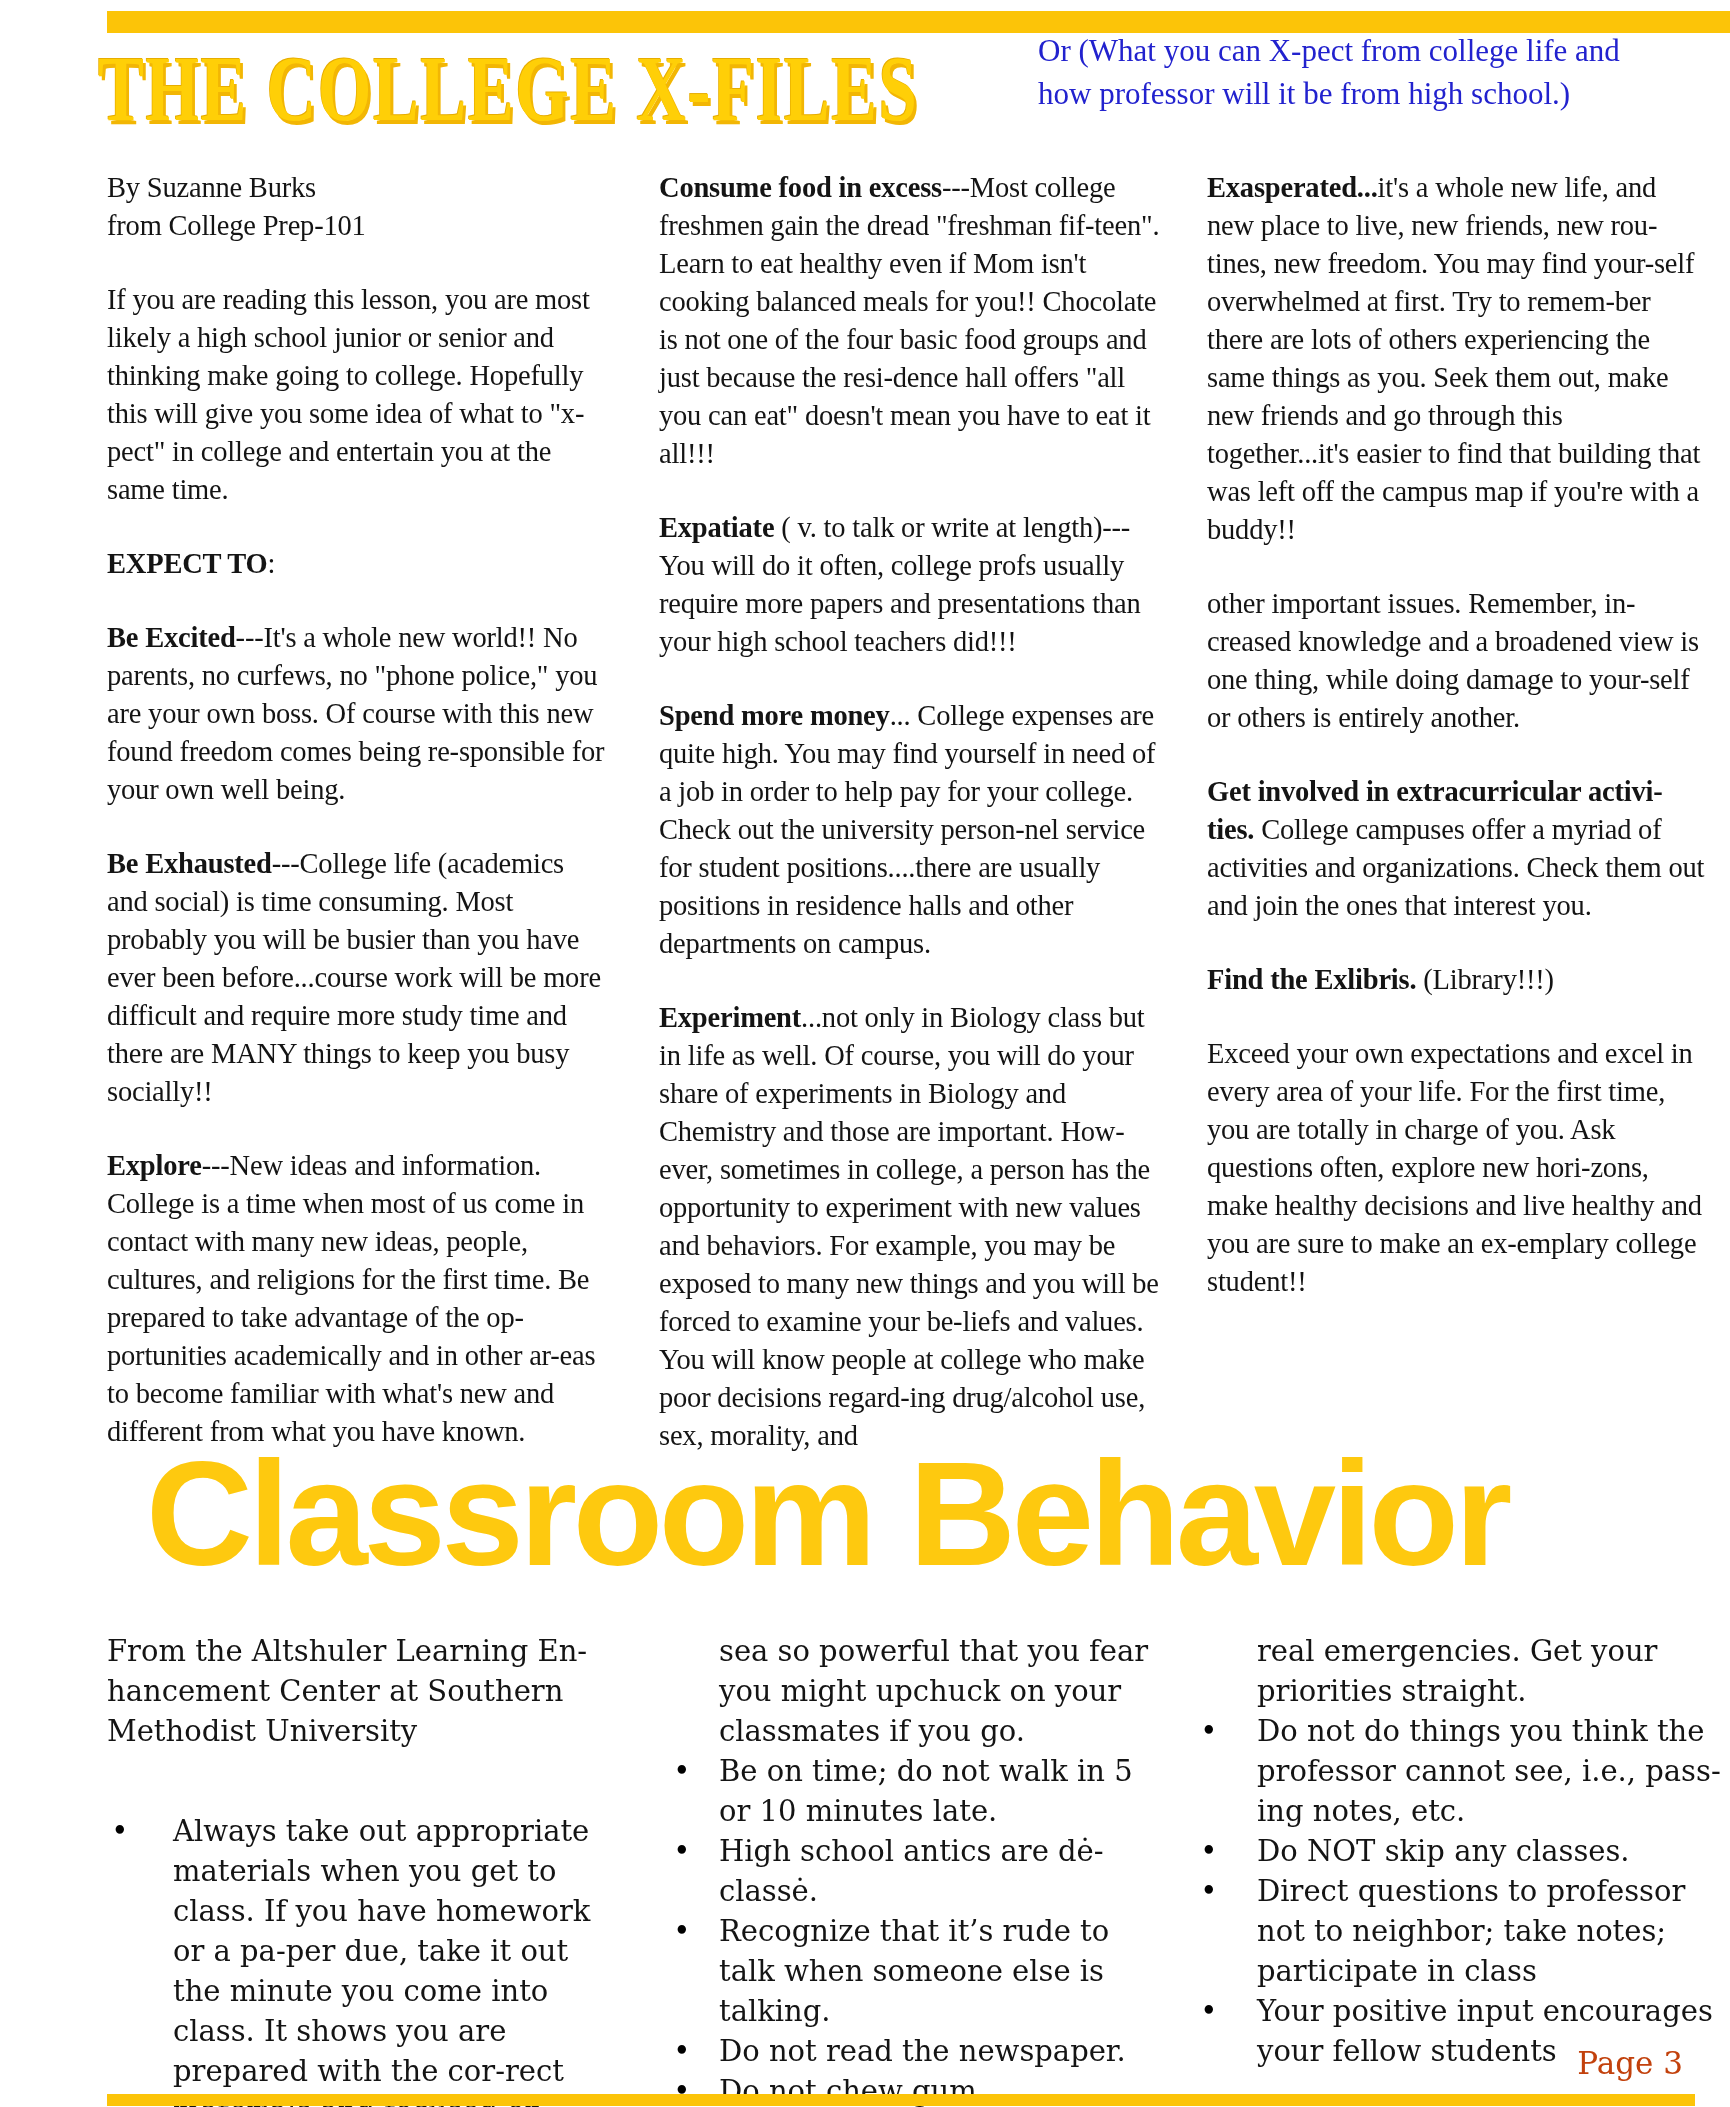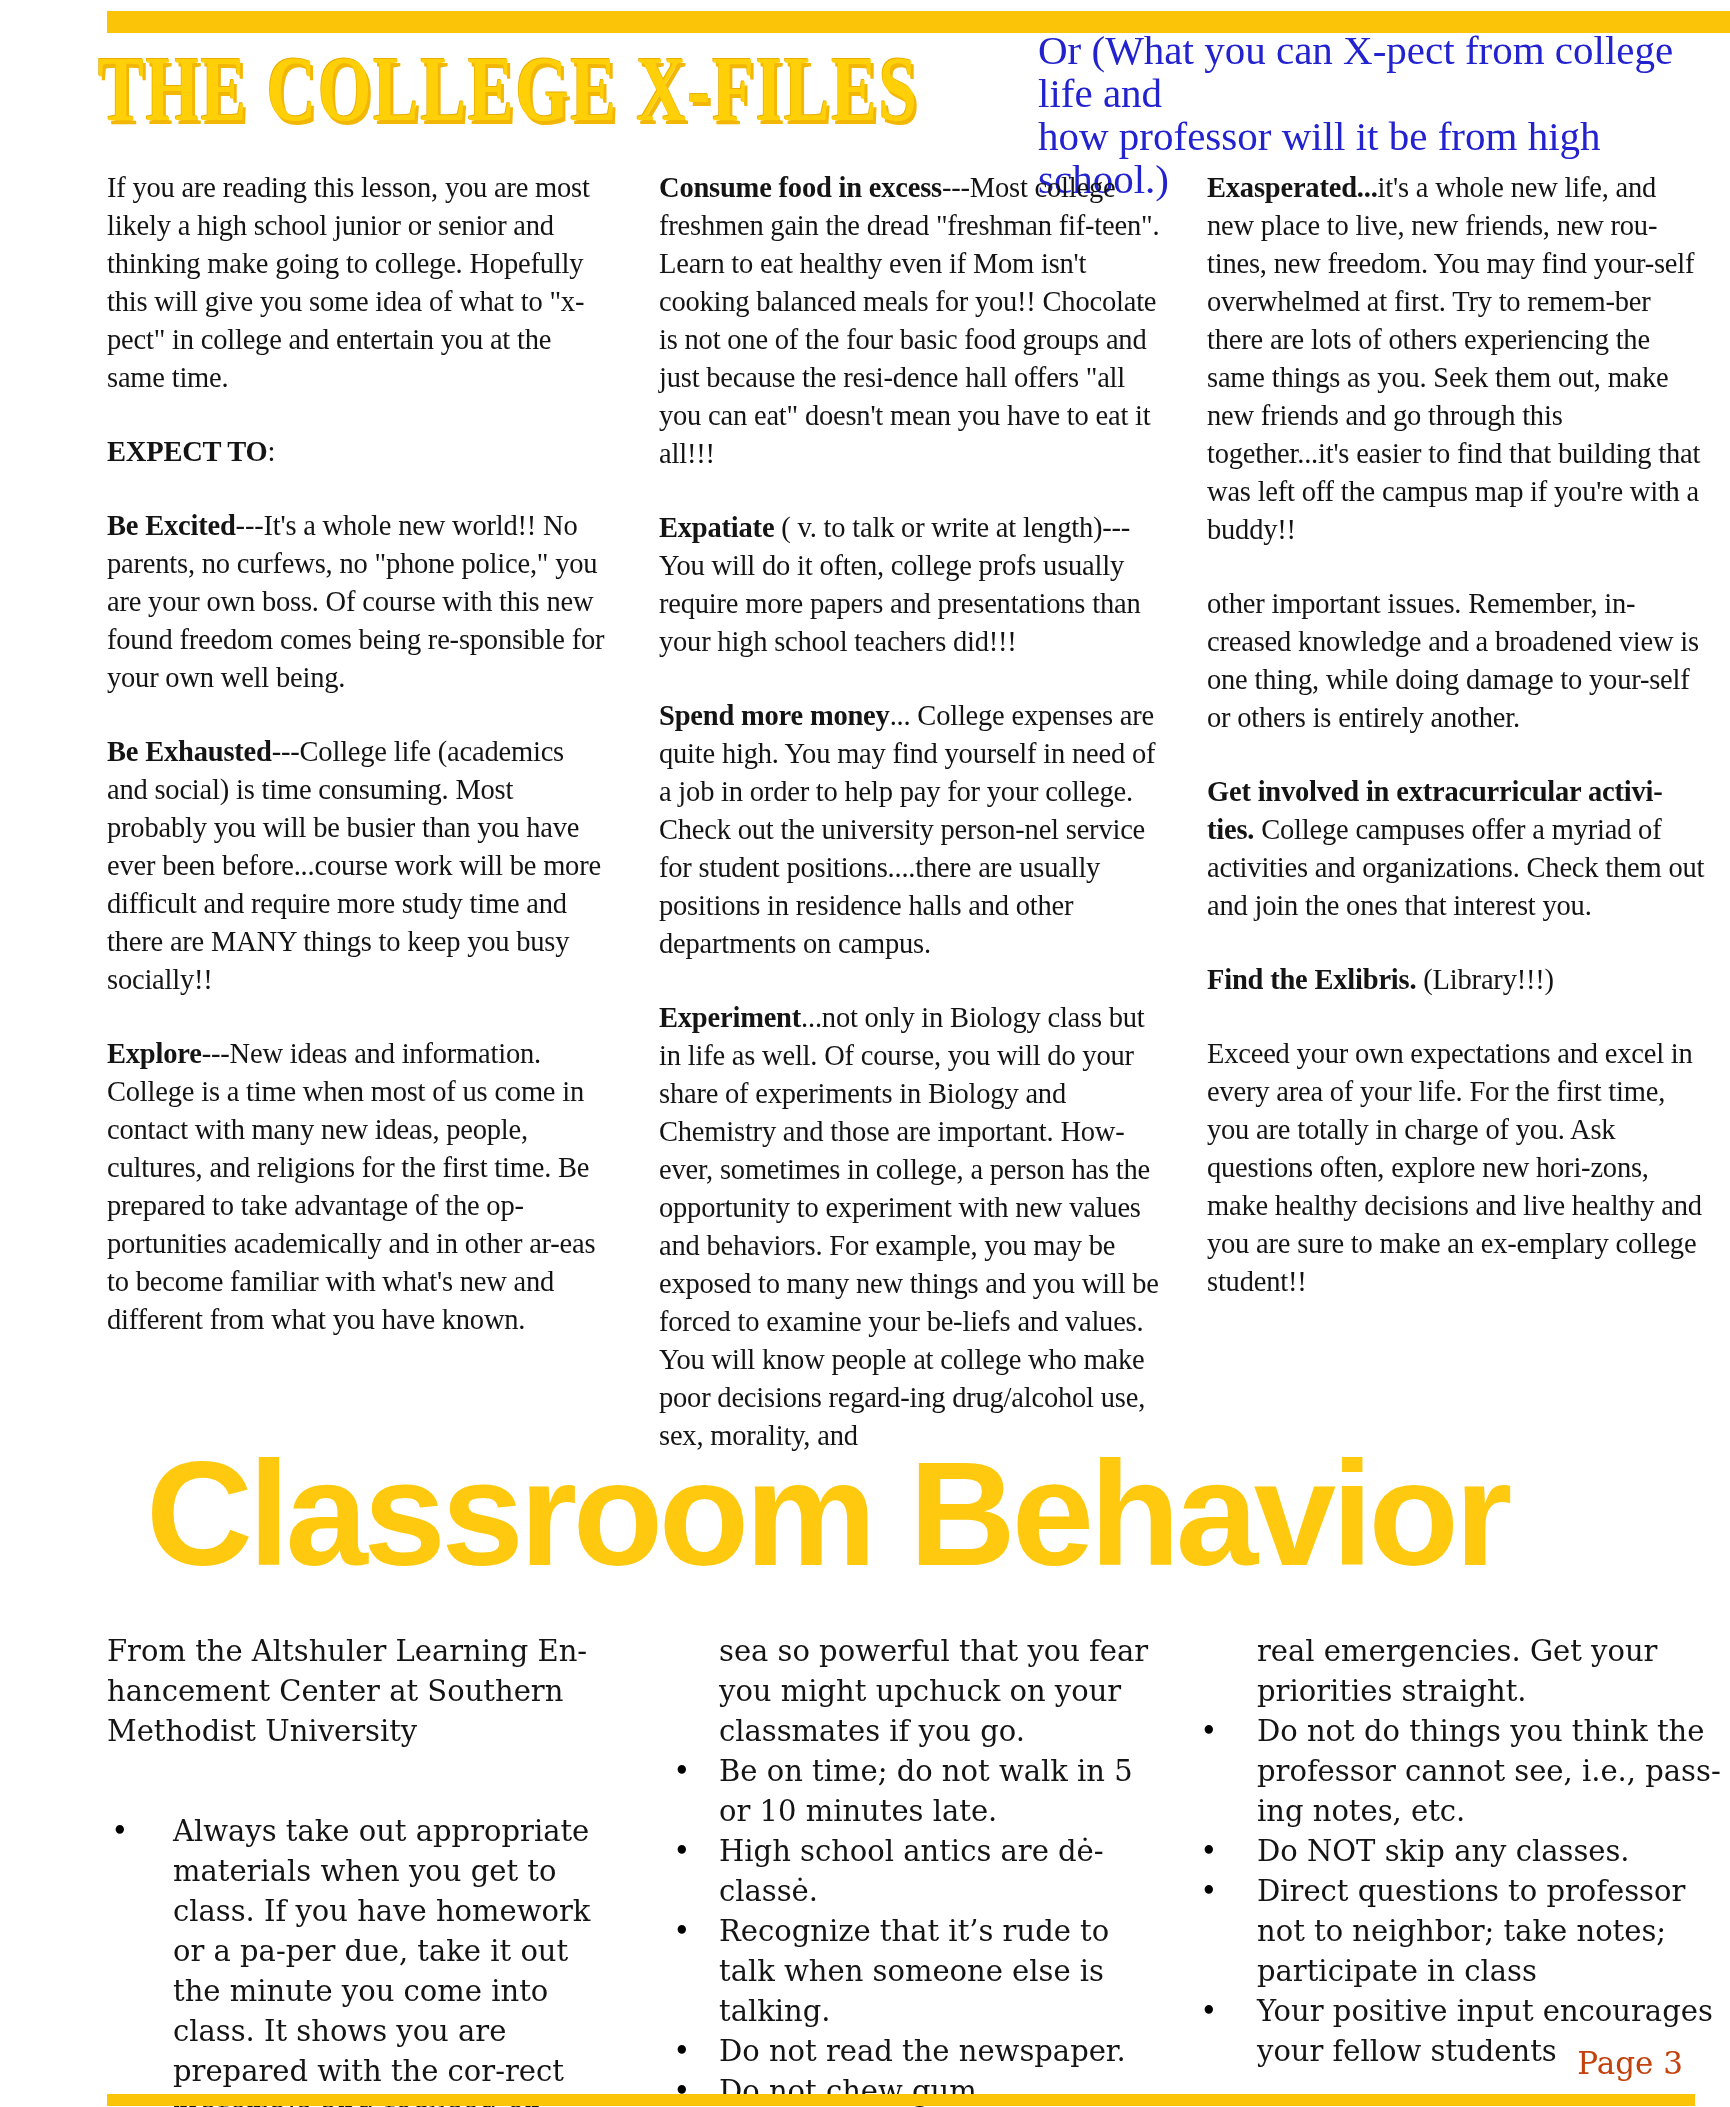--- a/index.html
+++ b/index.html
@@ -13,21 +13,21 @@
 
   .masthead{
     position:absolute;left:98px;top:37px;margin:0;white-space:nowrap;
     font-family:"Liberation Serif",serif;font-weight:bold;font-size:69px;letter-spacing:1.4px;
     color:var(--title_gold,#FFCF07);
     text-shadow:2.8px 2.8px 0 #f2b604,-0.7px -0.7px 0 #e7ad00;
     transform:scaleY(1.34);transform-origin:left top;
   }
   .tagline{
     position:absolute;left:1038px;top:28.5px;width:655px;
-    font-size:41px;line-height:43px;color:var(--blue,#2222CE);
+    font-size:31px;line-height:43px;color:var(--blue,#2222CE);
   }
 
   .ucol{
     position:absolute;top:169px;width:502px;
     font-size:28.5px;line-height:38px;letter-spacing:-0.2px;text-align:left;
   }
   .u1{left:107px}.u2{left:659px}.u3{left:1207px}
   .ucol p{margin:0 0 36px 0;}
   .byline{margin:0 0 66px 0;}
   .ucol b{font-weight:bold;}
@@ -71,20 +71,24 @@
 <div class="accent-bar bar-top"></div>
 
 <h1 class="masthead">THE COLLEGE X-FILES</h1>
 
 <div class="tagline">
   <span>Or (What you can X-pect from college life and</span><br>
   <span>how professor will it be from high school.)</span>
 </div>
 
 <div class="ucol u1">
+  <p class="byline">
+    <span>By Suzanne Burks</span><br>
+    <span>from College Prep-101</span>
+  </p>
 <p>If you are reading this lesson, you are most likely a high school junior or senior and thinking make going to college. Hopefully this will give you some idea of what to "x-pect" in college and entertain you at the same time.</p>
     <p><b>EXPECT TO</b>:</p>
     <p><b>Be Excited</b>---It's a whole new world!! No parents, no curfews, no "phone police," you are your own boss. Of course with this new found freedom comes being re-sponsible for your own well being.</p>
     <p><b>Be Exhausted</b>---College life (academics and social) is time consuming. Most probably you will be busier than you have ever been before...course work will be more difficult and require more study time and there are MANY things to keep you busy socially!!</p>
     <p><b>Explore</b>---New ideas and information. College is a time when most of us come in contact with many new ideas, people, cultures, and religions for the first time. Be prepared to take advantage of the op-portunities academically and in other ar-eas to become familiar with what's new and different from what you have known.</p>
   </div>
 <div class="ucol u2">
     <p><b>Consume food in excess</b>---Most college freshmen gain the dread "freshman fif-teen". Learn to eat healthy even if Mom isn't cooking balanced meals for you!! Chocolate is not one of the four basic food groups and just because the resi-dence hall offers "all you can eat" doesn't mean you have to eat it all!!!</p>
     <p><b>Expatiate</b> ( v. to talk or write at length)---You will do it often, college profs usually require more papers and presentations than your high school teachers did!!!</p>
     <p><b>Spend more money</b>... College expenses are quite high. You may find yourself in need of a job in order to help pay for your college. Check out the university person-nel service for student positions....there are usually positions in residence halls and other departments on campus.</p>

